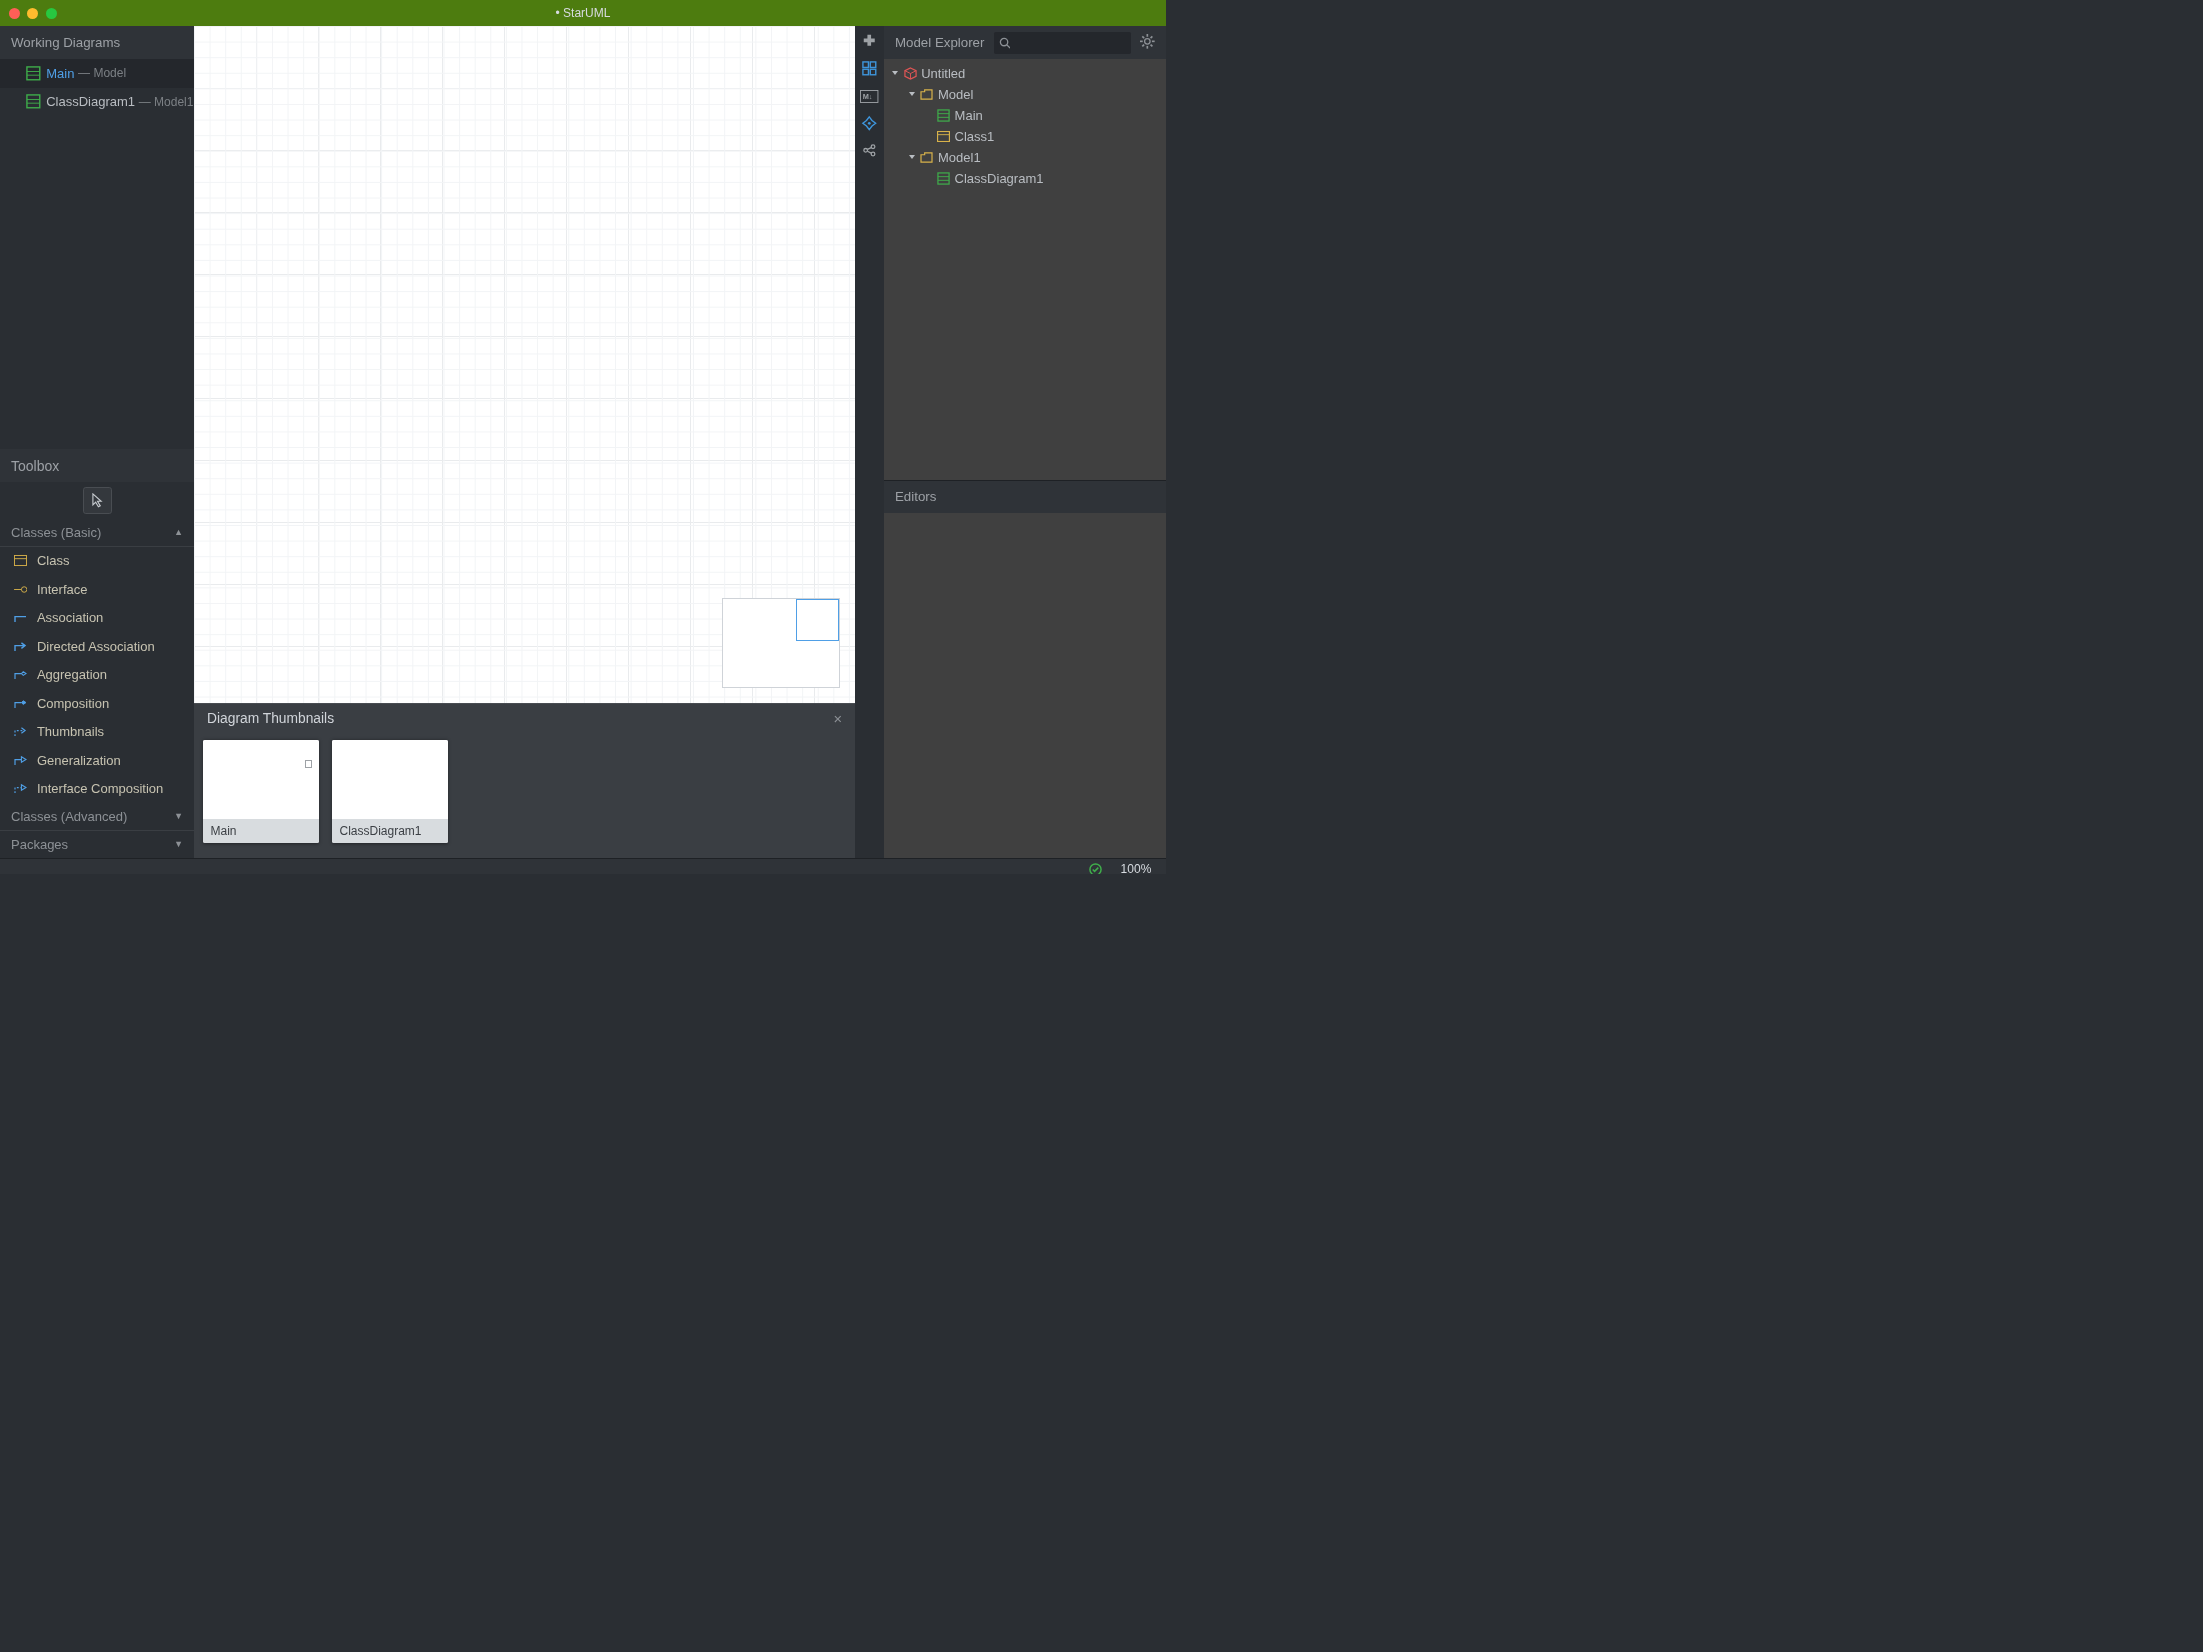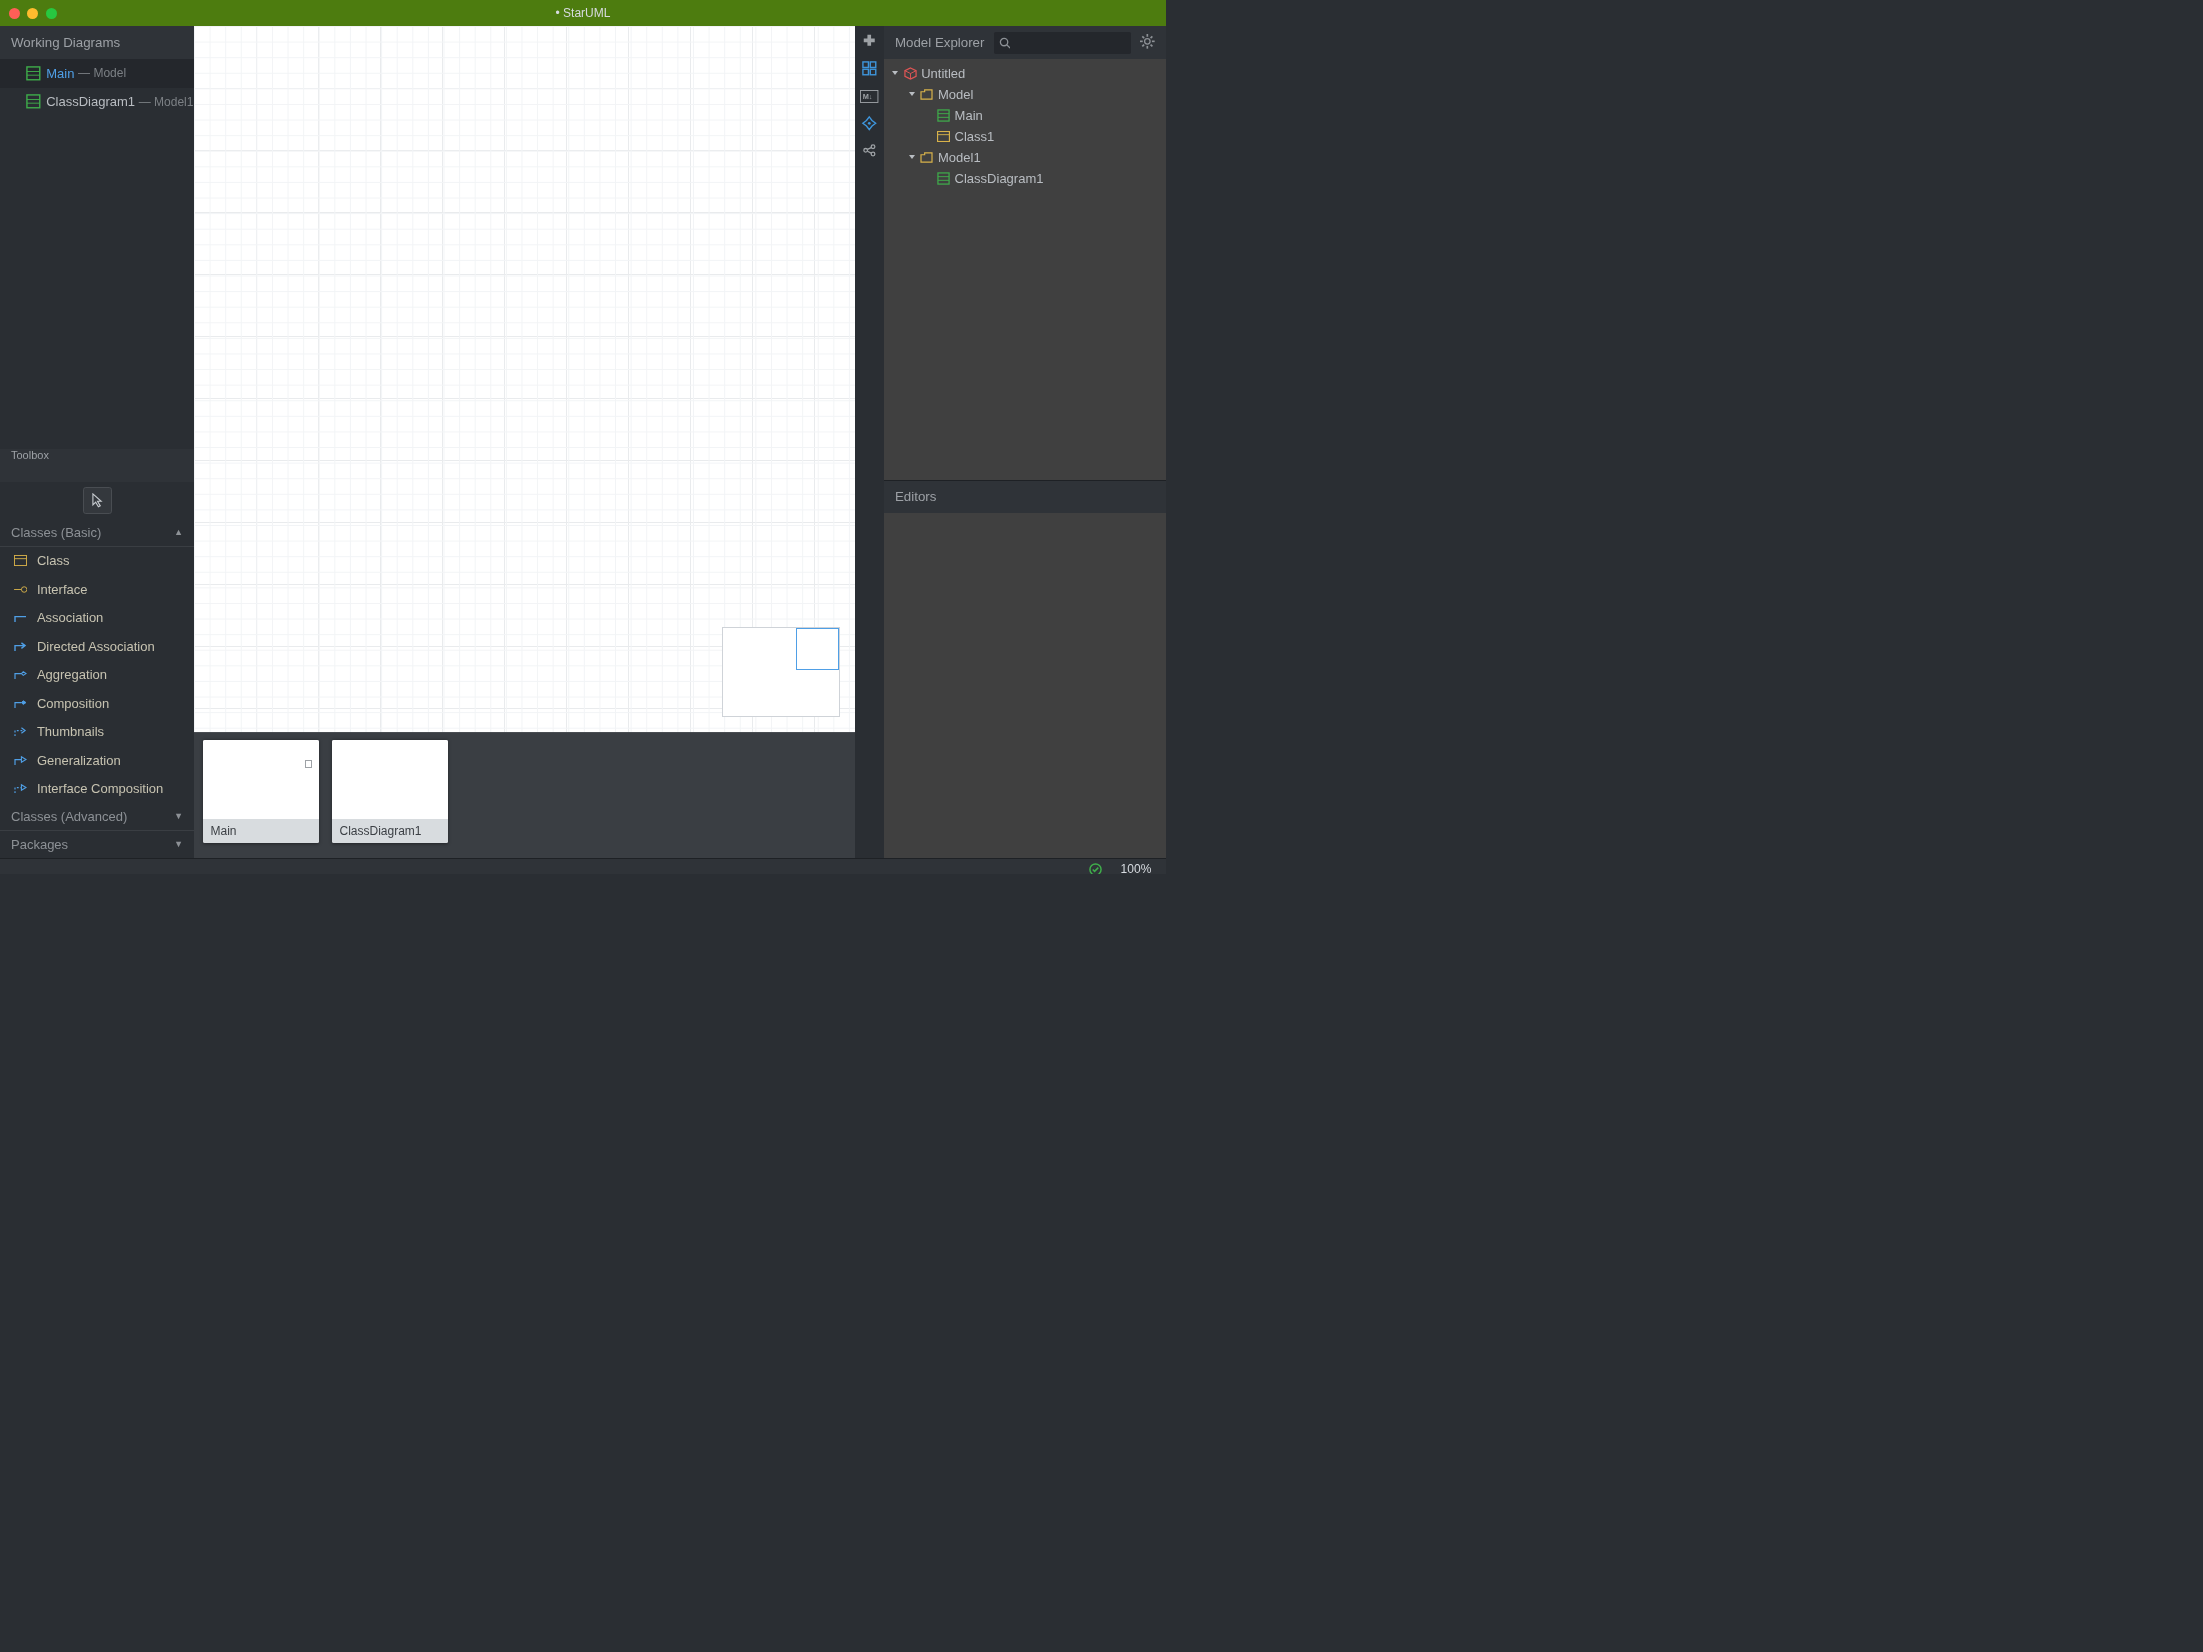--- a/index.html
+++ b/index.html
@@ -20,21 +20,21 @@
   .panel-header { height:33px; display:flex; align-items:center; padding:0 11px; font-size:13.3px; color:#9da1a6; background:#2f3338; }
   
   .wd-list { flex:0 0 auto; }
   .wd-item { height:28.5px; display:flex; align-items:center; padding-left:26px; font-size:13px; cursor:pointer; }
   .wd-item.selected { background:#24272c; }
   .wd-item .name { margin-left:5.5px; }
   .wd-item.selected .name { color:#4f9fe6; }
   .wd-item .path { color:#7c8085; font-size:12px; margin-left:3.7px; }
   
   .toolbox-spacer { flex:1; }
-  .toolbox-header { height:33px; padding:0 11px; display:flex; align-items:flex-start; font-size:11px; color:#9da1a6; background:#2f3338;}
+  .toolbox-header { height:33px; padding:0 11px; display:flex; align-items:center; font-size:14px; color:#9da1a6; background:#2f3338;}
   .cursor-row { height:37px; display:flex; align-items:center; padding-left:83px; }
   .cursor-btn { width:29px; height:27.5px; border:0.9px solid #494d52; border-radius:2.8px; display:flex; align-items:center; justify-content:center; background:#34383d;}
   .group-header { height:27.5px; padding:0 11px; display:flex; align-items:center; justify-content:space-between; font-size:13px; color:#8d9196; border-bottom:0.9px solid #3a3e43; background:#2a2e33;}
   .tool-item { height:28.5px; display:flex; align-items:center; padding-left:13px; font-size:13px; color:#c7c3b1; cursor:pointer; gap:9.2px;}
   .ticon { width:14.7px; height:14.7px; display:flex; align-items:center; justify-content:center; }
   
   .canvas { flex:1; background:#fff; position:relative; overflow:hidden;
     background-image:
       linear-gradient(#f2f4f6 0.9px, transparent 0.9px),
       linear-gradient(90deg,#f2f4f6 0.9px, transparent 0.9px),
@@ -215,20 +215,24 @@
     </div>
   </div>
 
   <div class="center">
     <div class="canvas">
       <div class="minimap">
         <div class="view"></div>
       </div>
     </div>
     <div class="thumbs">
+      <div class="thumbs-header">
+        <span>Diagram Thumbnails</span>
+        <span style="color:#8d9196;font-size:14.7px;cursor:pointer;">×</span>
+      </div>
       <div class="thumbs-body">
         <div class="thumb">
           <div class="preview">
               <div class="tiny"></div>
             </div>
           <div class="label">Main</div>
         </div>
         <div class="thumb">
           <div class="preview"></div>
           <div class="label">ClassDiagram1</div>

